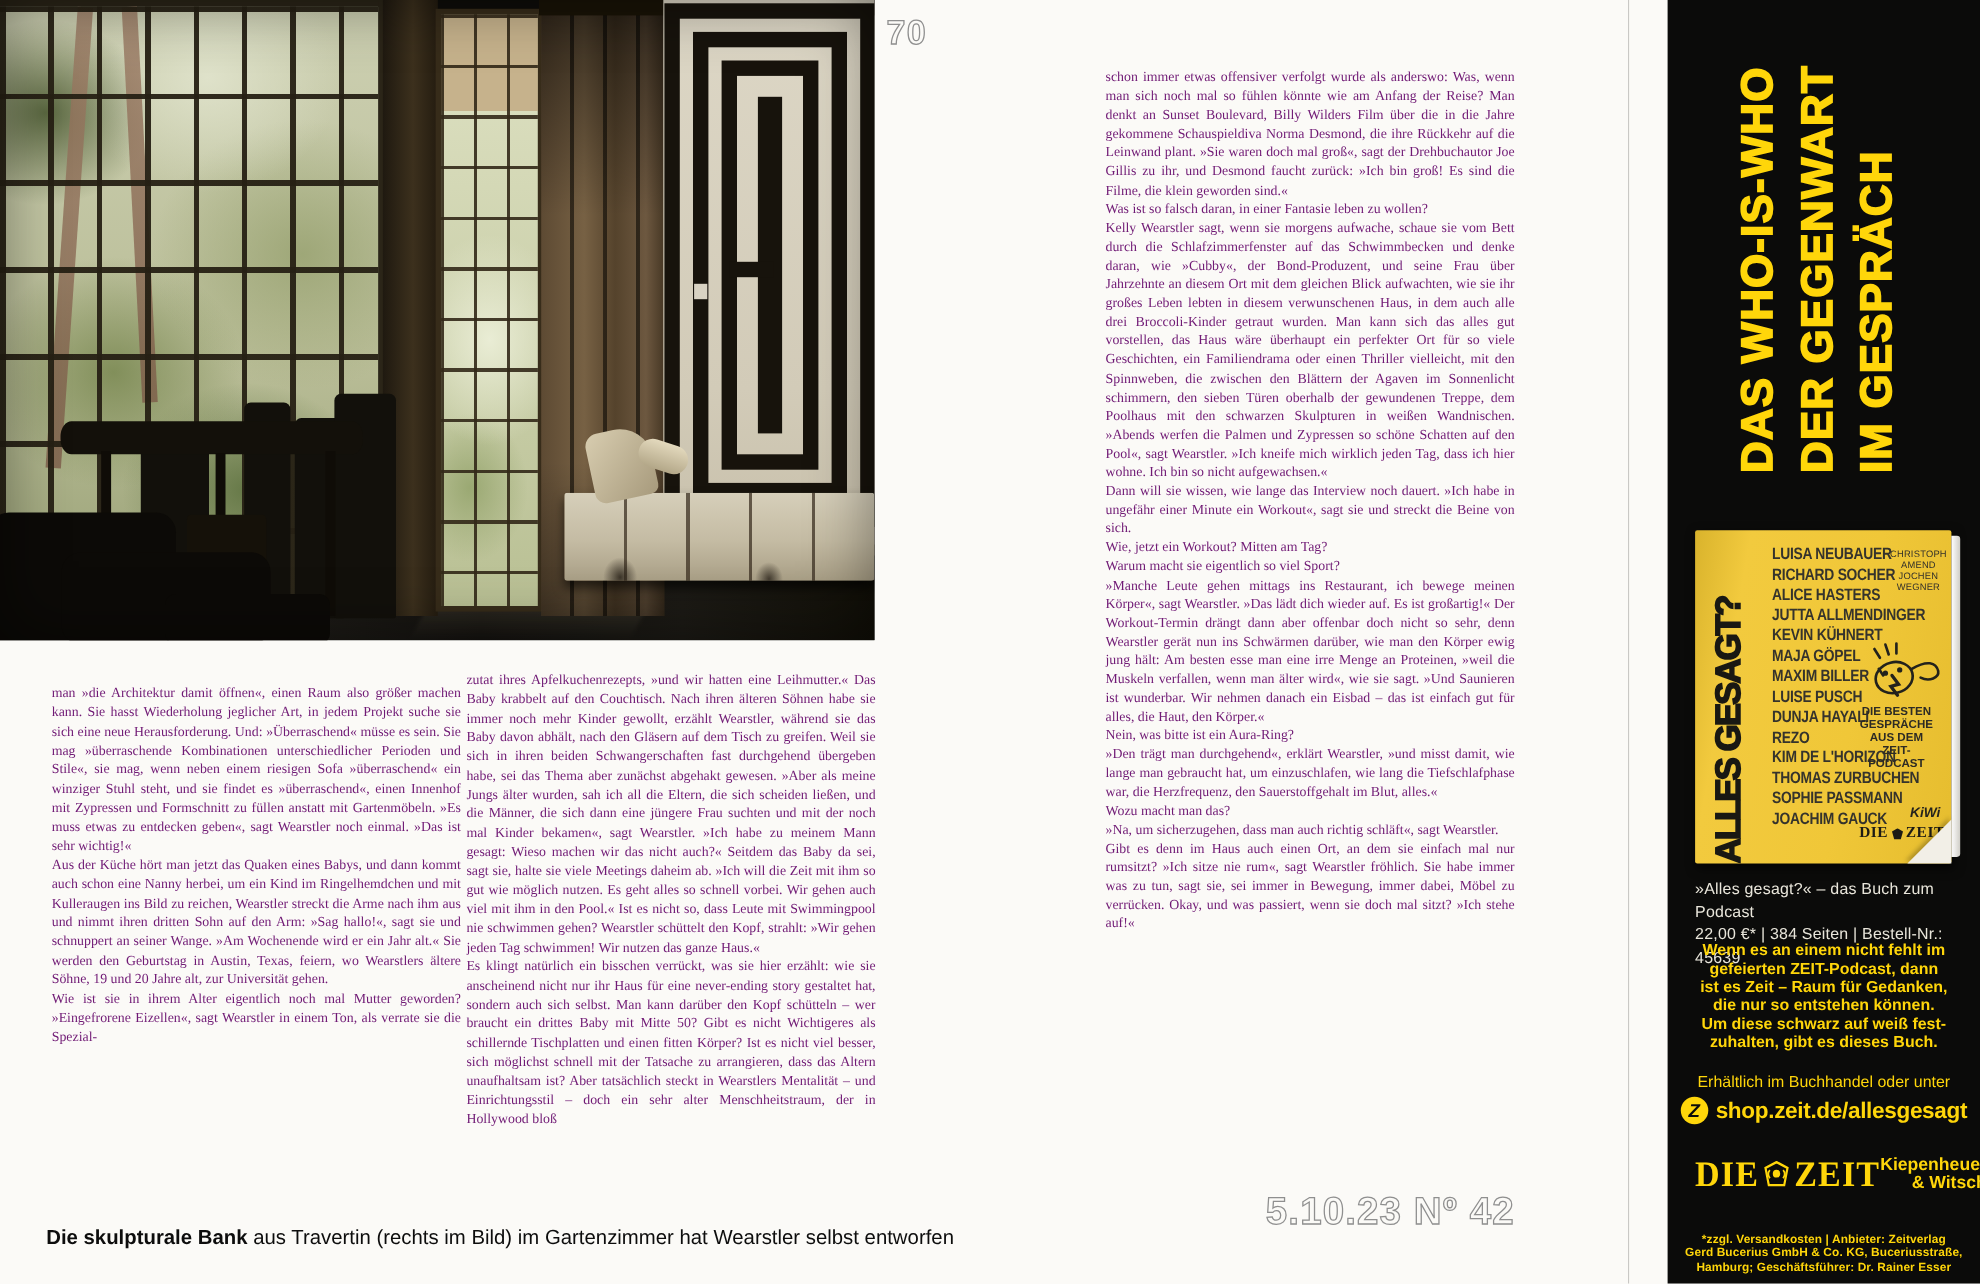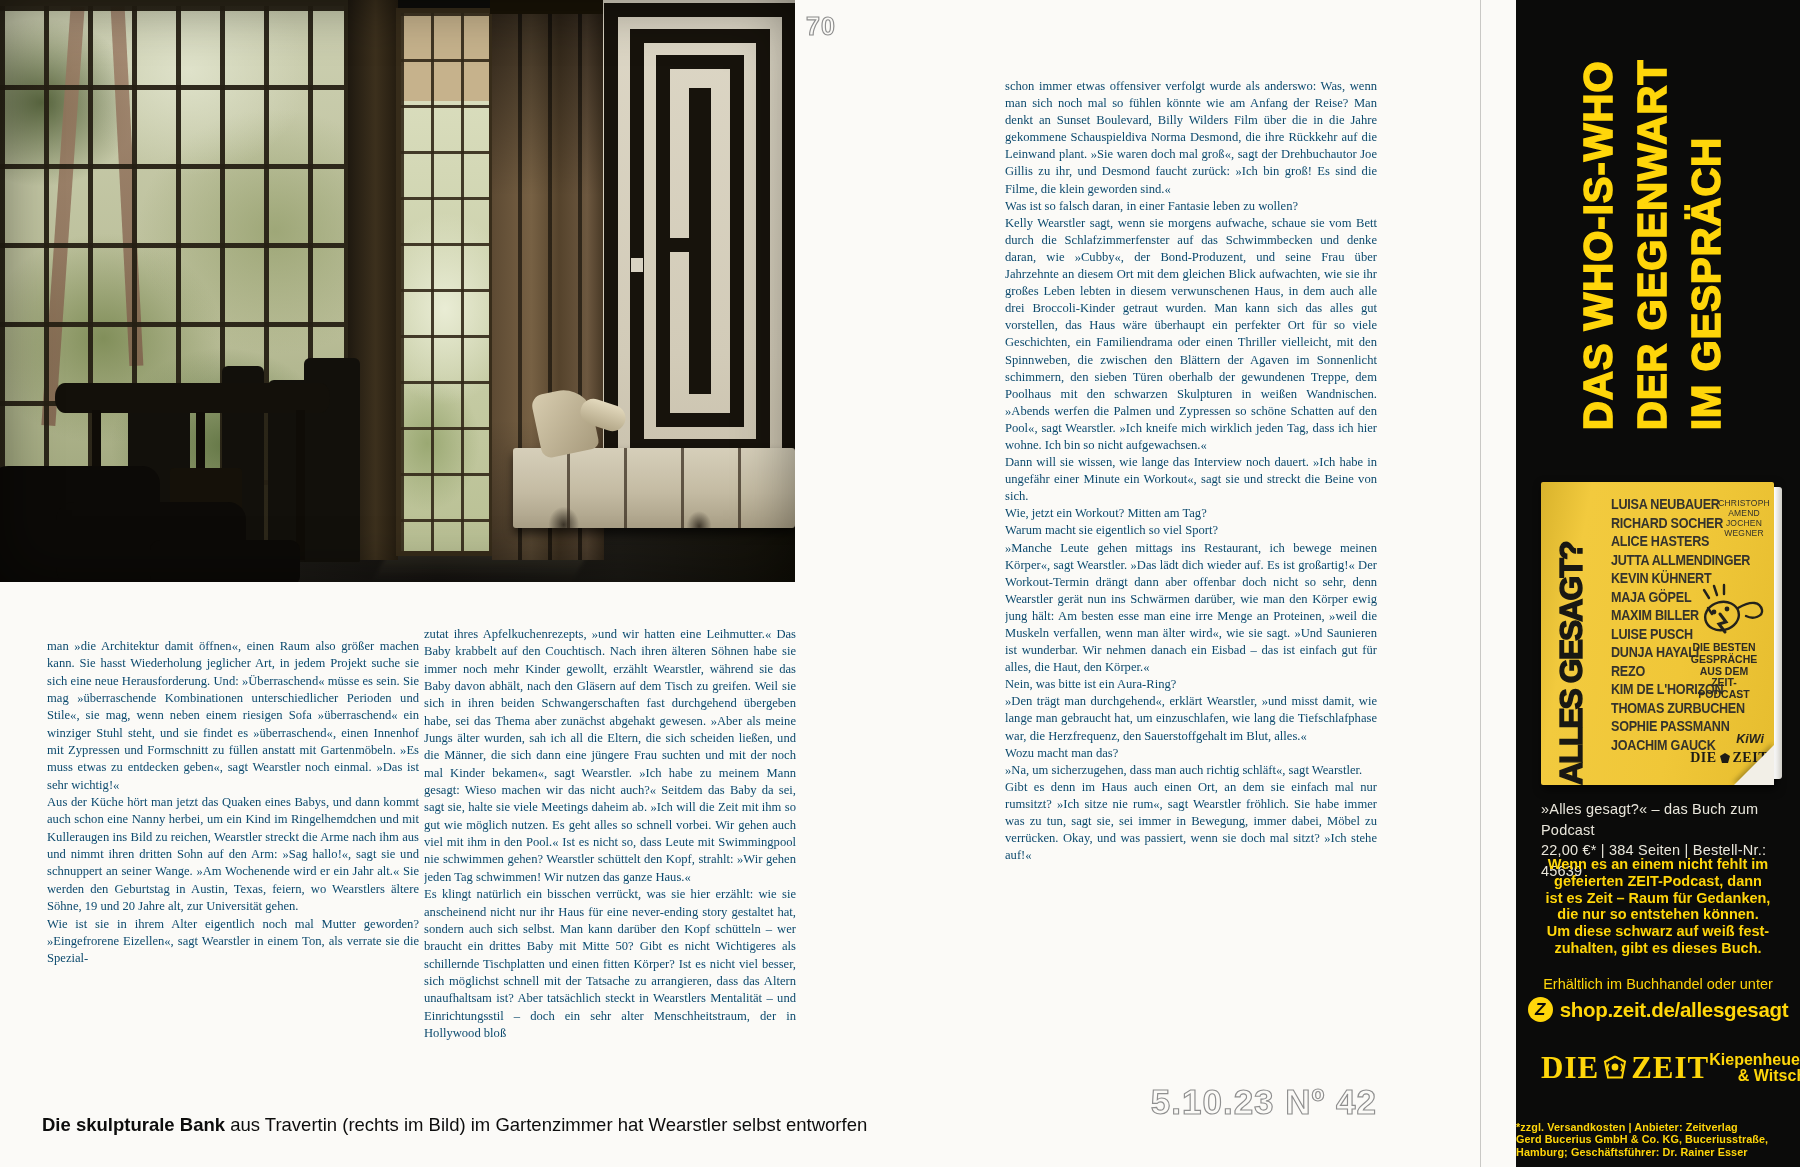--- a/index.html
+++ b/index.html
@@ -76,24 +76,24 @@
   .ph-armchair{position:absolute;background:#0c0a07;border-radius:18px;}
   .ph-stool{position:absolute;left:170px;top:468px;width:72px;height:46px;background:#151109;border-radius:4px;}
   .photo .vignette{position:absolute;inset:0;box-shadow:inset 0 0 60px rgba(0,0,0,.45);}
   
   .outline-num{
     font-family:"Liberation Sans",sans-serif;font-weight:700;color:#b3b3b3;letter-spacing:1px;
   }
   @supports (-webkit-text-stroke:1px black){
     .outline-num{color:transparent;-webkit-text-stroke:1.15px #8f8f8f;}
   }
-  .page-number{position:absolute;left:806px;top:12px;font-size:25px;text-align:center;}
+  .page-number{position:absolute;left:806px;top:12px;font-size:31px;text-align:center;}
   .issue-number{position:absolute;left:1005px;top:1082px;width:372px;text-align:right;font-size:35px;}
   .col{position:absolute;width:372px;text-align:justify;overflow:hidden;
-    font-size:12.6px;line-height:17.35px;color:#0c4a6e;hyphens:auto;margin-top:16px;}
+    font-size:12.6px;line-height:17.35px;color:#701a75;hyphens:auto;}
   .col p{margin:0;}
   .col1{left:47px;top:622px;height:440px;}
   .col2{left:424px;top:610px;height:440px;}
   .col3{left:1005px;top:62px;height:906px;line-height:17.1px;}
   .caption{position:absolute;left:42px;top:1114px;width:940px;
     font-family:"Liberation Sans",sans-serif;font-size:18.5px;color:#0d0d0d;}
   .caption b{font-weight:700;}
   .divider{position:absolute;left:1480px;top:0;width:1px;height:1167px;background:#c9c8c5;}
   
   .ad{position:absolute;left:1516px;top:0;width:284px;height:1167px;background:var(--ad-black);
@@ -137,21 +137,21 @@
   .ad-shop{position:absolute;left:0;top:997px;width:284px;display:flex;justify-content:center;align-items:center;gap:7px;}
   .shop-icon{width:25px;height:25px;border-radius:50%;background:var(--yellow);
     display:flex;align-items:center;justify-content:center;
     font-weight:900;font-size:17px;color:#0b0b0a;font-style:italic;}
   .shop-url{font-weight:900;font-size:20.5px;color:var(--yellow);letter-spacing:-.3px;}
   .ad-logos{position:absolute;left:25px;top:1050px;width:234px;display:flex;justify-content:space-between;align-items:center;}
   .logo-zeit{display:flex;align-items:center;gap:3px;
     font-family:"Liberation Serif",serif;font-weight:700;font-size:31px;color:var(--yellow);letter-spacing:1px;
     transform:scaleY(1.05);}
   .logo-kw{text-align:right;font-weight:700;font-size:16px;line-height:16.5px;color:var(--yellow);}
-  .ad-fineprint{position:absolute;left:0;top:1121px;width:284px;text-align:left;
+  .ad-fineprint{position:absolute;left:0;top:1121px;width:284px;text-align:center;
     font-size:10.8px;line-height:12.4px;color:var(--yellow);font-weight:700;letter-spacing:.1px;}
 </style>
 </head>
 <body>
 
 <div class="photo">
   <div class="ph-floor"></div>
   <div class="ph-lightpool"></div>
   <div class="ph-window1">
     <div class="ph-trunk" style="left:56px;"></div>

